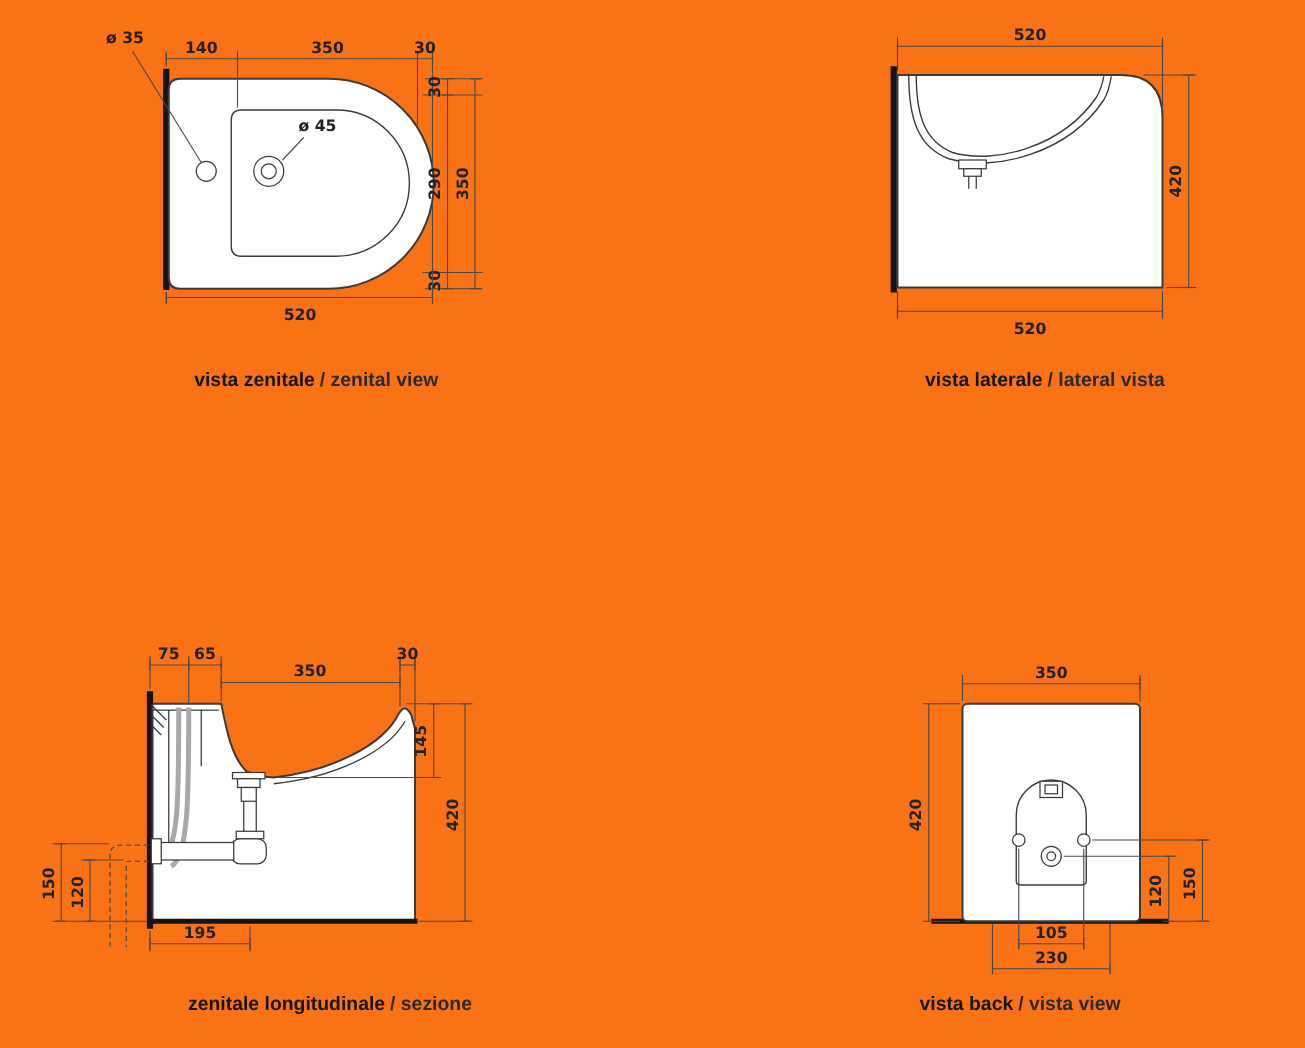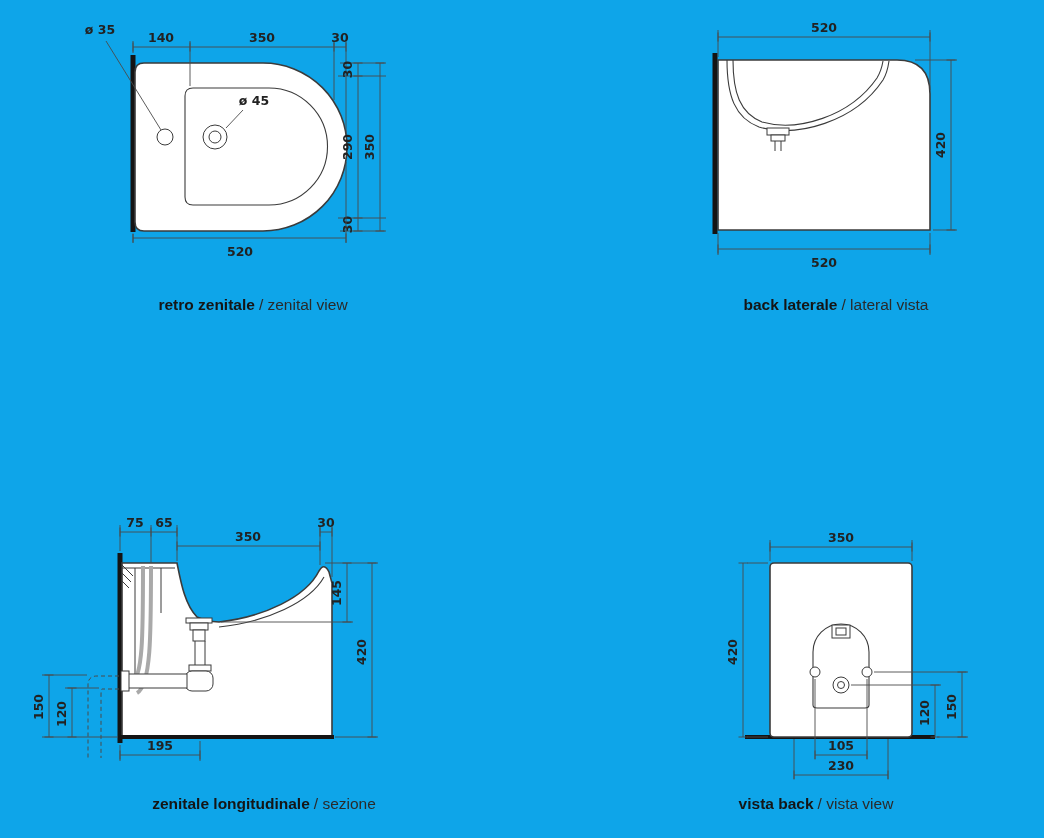--- a/index.html
+++ b/index.html
@@ -1,22 +1,22 @@
 <!DOCTYPE html>
 <html><head>
 <meta charset="utf-8">
 <style>
   html,body{margin:0;padding:0;background:#fff;}
-  .page{position:relative;width:1044px;height:838px;background:#0ea5e9;overflow:hidden;
+  .page{position:relative;width:1044px;height:838px;background:#f97316;overflow:hidden;
         font-family:"Liberation Sans",sans-serif;}
   .view{position:absolute;}
   .view svg{display:block;overflow:visible;}
   .caption{position:absolute;text-align:center;font-size:15.5px;color:#151515;white-space:nowrap;}
   .caption b{font-weight:bold;}
-  .caption span{font-weight:normal;margin-left:4px;color:#2a2a2a;}
+  .caption span{font-weight:bold;margin-left:4px;color:#2a2a2a;}
   
   .ol{stroke:#3b3b3b;stroke-width:1.6;fill:#fff;}
   .ol2{stroke:#3b3b3b;stroke-width:1.1;fill:none;}
   .ln{stroke:#3b3b3b;stroke-width:1;fill:none;}
   .lnf{stroke:#3b3b3b;stroke-width:1;fill:#fff;}
   .thick{stroke:#141414;stroke-width:5;fill:none;}
   .thick4{stroke:#141414;stroke-width:4;fill:none;}
   .dim{stroke:#4a4a4a;stroke-width:0.9;fill:none;}
   .dsh{stroke:#4a4a4a;stroke-width:1;stroke-dasharray:4 3;fill:none;}
   .hose{stroke:#a9a9a9;stroke-width:4;fill:none;}
@@ -79,21 +79,21 @@
         <line class="dim" x1="93" y1="222" x2="93" y2="231"></line>
         <line class="dim" x1="306" y1="150" x2="306" y2="231"></line>
         <line class="dim" x1="93" y1="226" x2="306" y2="226"></line>
         <line class="dim" x1="93" y1="221.5" x2="93" y2="230.5"></line>
         <line class="dim" x1="306" y1="221.5" x2="306" y2="230.5"></line>
         <text class="d" x="200" y="244">520</text>
       </g>
     </svg>
   </div>
   <div class="caption" style="left:103px;top:296px;width:300px">
-    <b>retro zenitale</b><span>/ zenital view</span>
+    <b>vista zenitale</b><span>/ zenital view</span>
   </div>
 
   <div class="view" style="left:675px;top:18px;width:310px;height:260px">
     <svg width="310" height="260" viewBox="0 0 310 260">
       <g>
         <line class="thick" x1="40" y1="35" x2="40" y2="216"></line>
       </g>
       <g>
         <path class="ol" d="M43,42 L222,42 Q255,42 255,76 L255,212 L43,212 Z"></path>
         <path class="ol2" d="M52,42 C52,78 60,100 84,109 C122,120 180,104 208,62 C211,57 213,50 214,43"></path>
@@ -122,21 +122,21 @@
         <line class="dim" x1="43" y1="215" x2="43" y2="237"></line>
         <line class="dim" x1="255" y1="215" x2="255" y2="237"></line>
         <line class="dim" x1="43" y1="231" x2="255" y2="231"></line>
         <line class="dim" x1="43" y1="226.5" x2="43" y2="235.5"></line>
         <line class="dim" x1="255" y1="226.5" x2="255" y2="235.5"></line>
         <text class="d" x="149" y="249">520</text>
       </g>
     </svg>
   </div>
   <div class="caption" style="left:686px;top:296px;width:300px">
-    <b>back laterale</b><span>/ lateral vista</span>
+    <b>vista laterale</b><span>/ lateral vista</span>
   </div>
 
   <div class="view" style="left:17px;top:505px;width:400px;height:300px">
     <svg width="400" height="300" viewBox="0 0 400 300">
       <g>
         <line class="thick" x1="103" y1="48" x2="103" y2="238"></line>
       </g>
       <g>
         <path class="ol" d="M105,232 L105,58 L160,58 C164,78 168,100 180,112 L190,116 L202,117 C247,112 289,92 302,66 Q307,57 312,67 L315,78 L315,232 Z"></path>
         <path class="ol2" d="M202,122 C250,117 293,97 307,72"></path>

